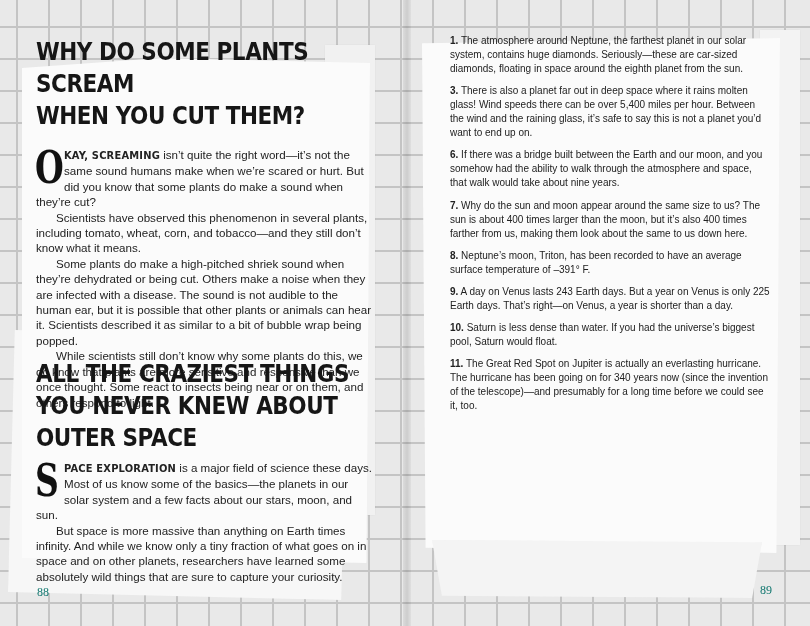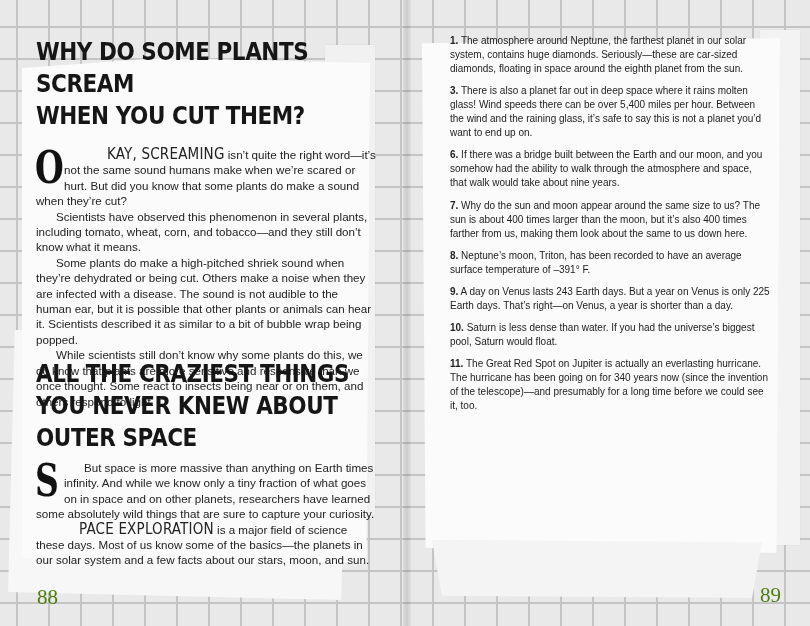--- a/index.html
+++ b/index.html
@@ -62,36 +62,35 @@
       font-size: 44px;
       line-height: 40px;
       margin: 1px 5px 0 -1px;
       color: #111;
       transform: scaleX(0.75);
       transform-origin: left top;
       width: 24px;
     }
     .smallcaps {
       font-family: "DejaVu Sans Condensed", "DejaVu Sans", sans-serif;
-      font-weight: normal;
-      font-size: 15px;
+      font-weight: bold;
+      font-size: 11px;
       letter-spacing: 0.2px;
       text-transform: uppercase;
-      margin-left: 43px;
     }
     .section1 { position: absolute; top: 0; left: 0; width: 340px; }
     .section1 .lead { margin-top: 15px; }
     .section2 { position: absolute; top: 424px; left: 0; width: 340px; }
 
     .fact { margin: 0 0 8.2px 0; font-size: 10px; line-height: 14px; color: #222; }
     .fact .num { font-weight: bold; }
 
     .folio {
       position: absolute; font-family: "Liberation Serif", serif;
-      font-size: 21px; color: #4d7c0f;
+      font-size: 12px; color: #0f766e;
     }
     .folio.left { left: 37px; top: 585px; }
     .folio.right { left: 760px; top: 583px; }
   </style>
 </head>
 <body>
 
 <div class="spread">
   <div class="gutter"></div>
 
@@ -119,22 +118,22 @@
 
     <h1 class="title t2">
       <span>All the craziest things</span><br>
       <span>you never knew about</span><br>
       <span>outer space</span>
     </h1>
 
     <div class="section2">
       <div class="body-text">
         <span class="dropcap">S</span>
+        <p class="para noindent"><span class="smallcaps">pace exploration</span><span> is a major field of science these days. Most of us know some of the basics—the planets in our solar system and a few facts about our stars, moon, and sun.</span></p>
         <p class="para">But space is more massive than anything on Earth times infinity. And while we know only a tiny fraction of what goes on in space and on other planets, researchers have learned some absolutely wild things that are sure to capture your curiosity.</p>
-        <p class="para noindent"><span class="smallcaps">pace exploration</span><span> is a major field of science these days. Most of us know some of the basics—the planets in our solar system and a few facts about our stars, moon, and sun.</span></p>
       </div>
     </div>
   </div>
   <div class="folio left">88</div>
 
   <div class="page right">
     <div>
       <p class="fact"><span class="num">1.</span><span> The atmosphere around Neptune, the farthest planet in our solar system, contains huge diamonds. Seriously—these are car-sized diamonds, floating in space around the eighth planet from the sun.</span></p>
       <p class="fact"><span class="num">3.</span><span> There is also a planet far out in deep space where it rains molten glass! Wind speeds there can be over 5,400 miles per hour. Between the wind and the raining glass, it’s safe to say this is not a planet you’d want to end up on.</span></p>
       <p class="fact"><span class="num">6.</span><span> If there was a bridge built between the Earth and our moon, and you somehow had the ability to walk through the atmosphere and space, that walk would take about nine years.</span></p>

